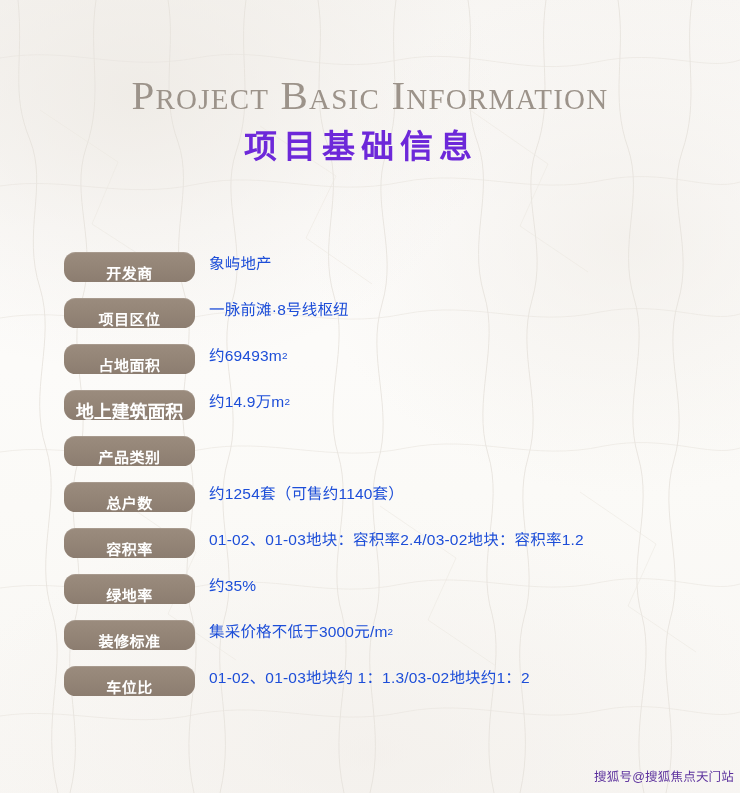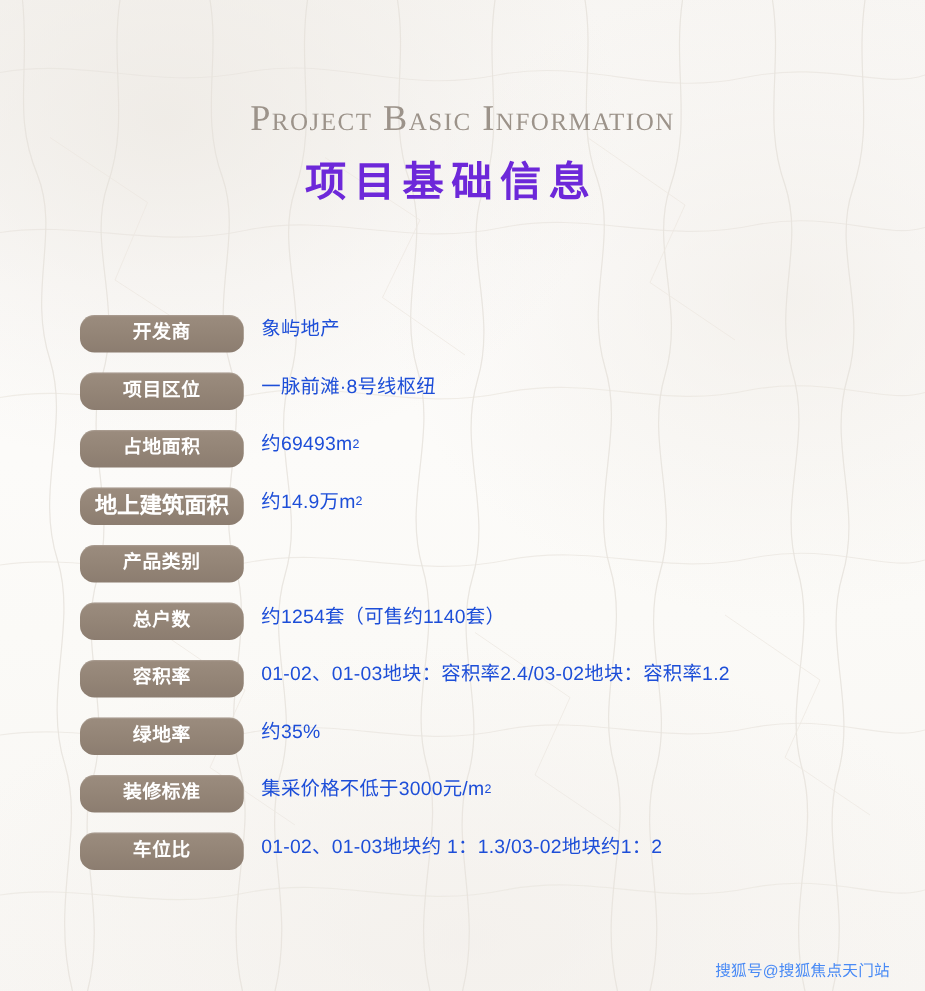--- a/index.html
+++ b/index.html
@@ -47,21 +47,21 @@
     top: 0;
     width: 740px;
     text-align: center;
   }
   .title-en {
     position: absolute;
     left: 0;
     top: 74px;
     width: 740px;
     font-family: "Liberation Serif", "DejaVu Serif", serif;
-    font-size: 29px;
+    font-size: 41px;
     line-height: 42px;
     font-weight: 400;
     font-variant: small-caps;
     letter-spacing: 1.2px;
     color: #9c938a;
     white-space: nowrap;
   }
   .title-cn {
     position: absolute;
     left: 0;
@@ -91,21 +91,20 @@
   .pill {
     position: absolute;
     left: 0;
     top: 0;
     width: 131px;
     height: 23px;
     border-radius: 11.5px;
     background: linear-gradient(180deg, #9b8c7e 0%, #938476 55%, #8c7d70 100%);
     box-shadow: inset 0 1px 0 rgba(255,255,255,0.13);
     display: flex;
-    align-items: center;
     justify-content: center;
     box-sizing: border-box;
     padding: 15px 5px;
   }
   .pill-label {
     font-family: "Liberation Serif", "DejaVu Serif", serif;
     font-size: 15px;
     line-height: 15px;
     font-weight: 700;
     color: #ffffff;
@@ -133,26 +132,26 @@
   }
   .value sup {
     font-size: 0.64em;
     vertical-align: super;
     line-height: 0;
   }
 
   
   .watermark {
     position: absolute;
-    right: 28px;
+    right: 6px;
     bottom: 8px;
     font-family: "Liberation Sans", "DejaVu Sans", sans-serif;
     font-size: 12.5px;
     line-height: 16px;
-    color: #3b82f6;
+    color: #4c1d95;
     opacity: 0.92;
     white-space: nowrap;
     letter-spacing: 0.2px;
     margin-top: 32px;
   }
 </style>
 </head>
 <body>
 
 <div class="page">

